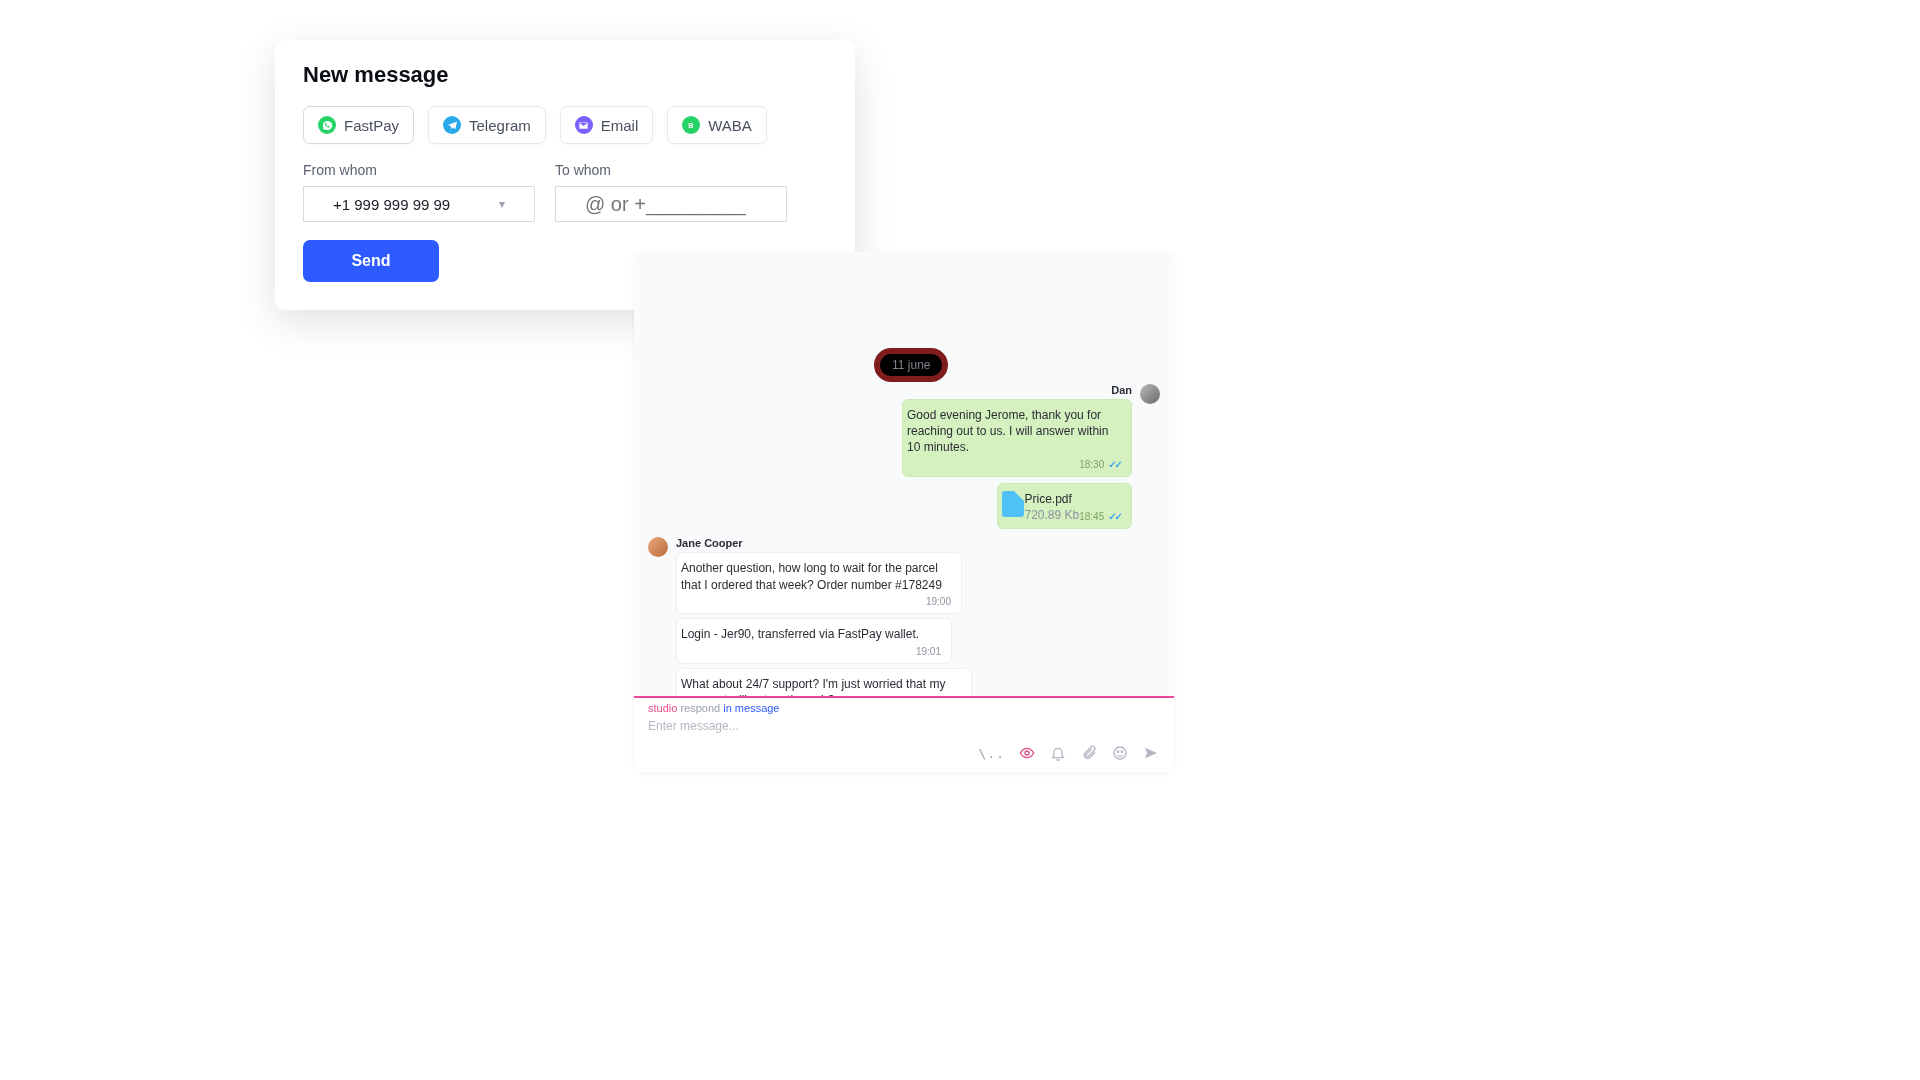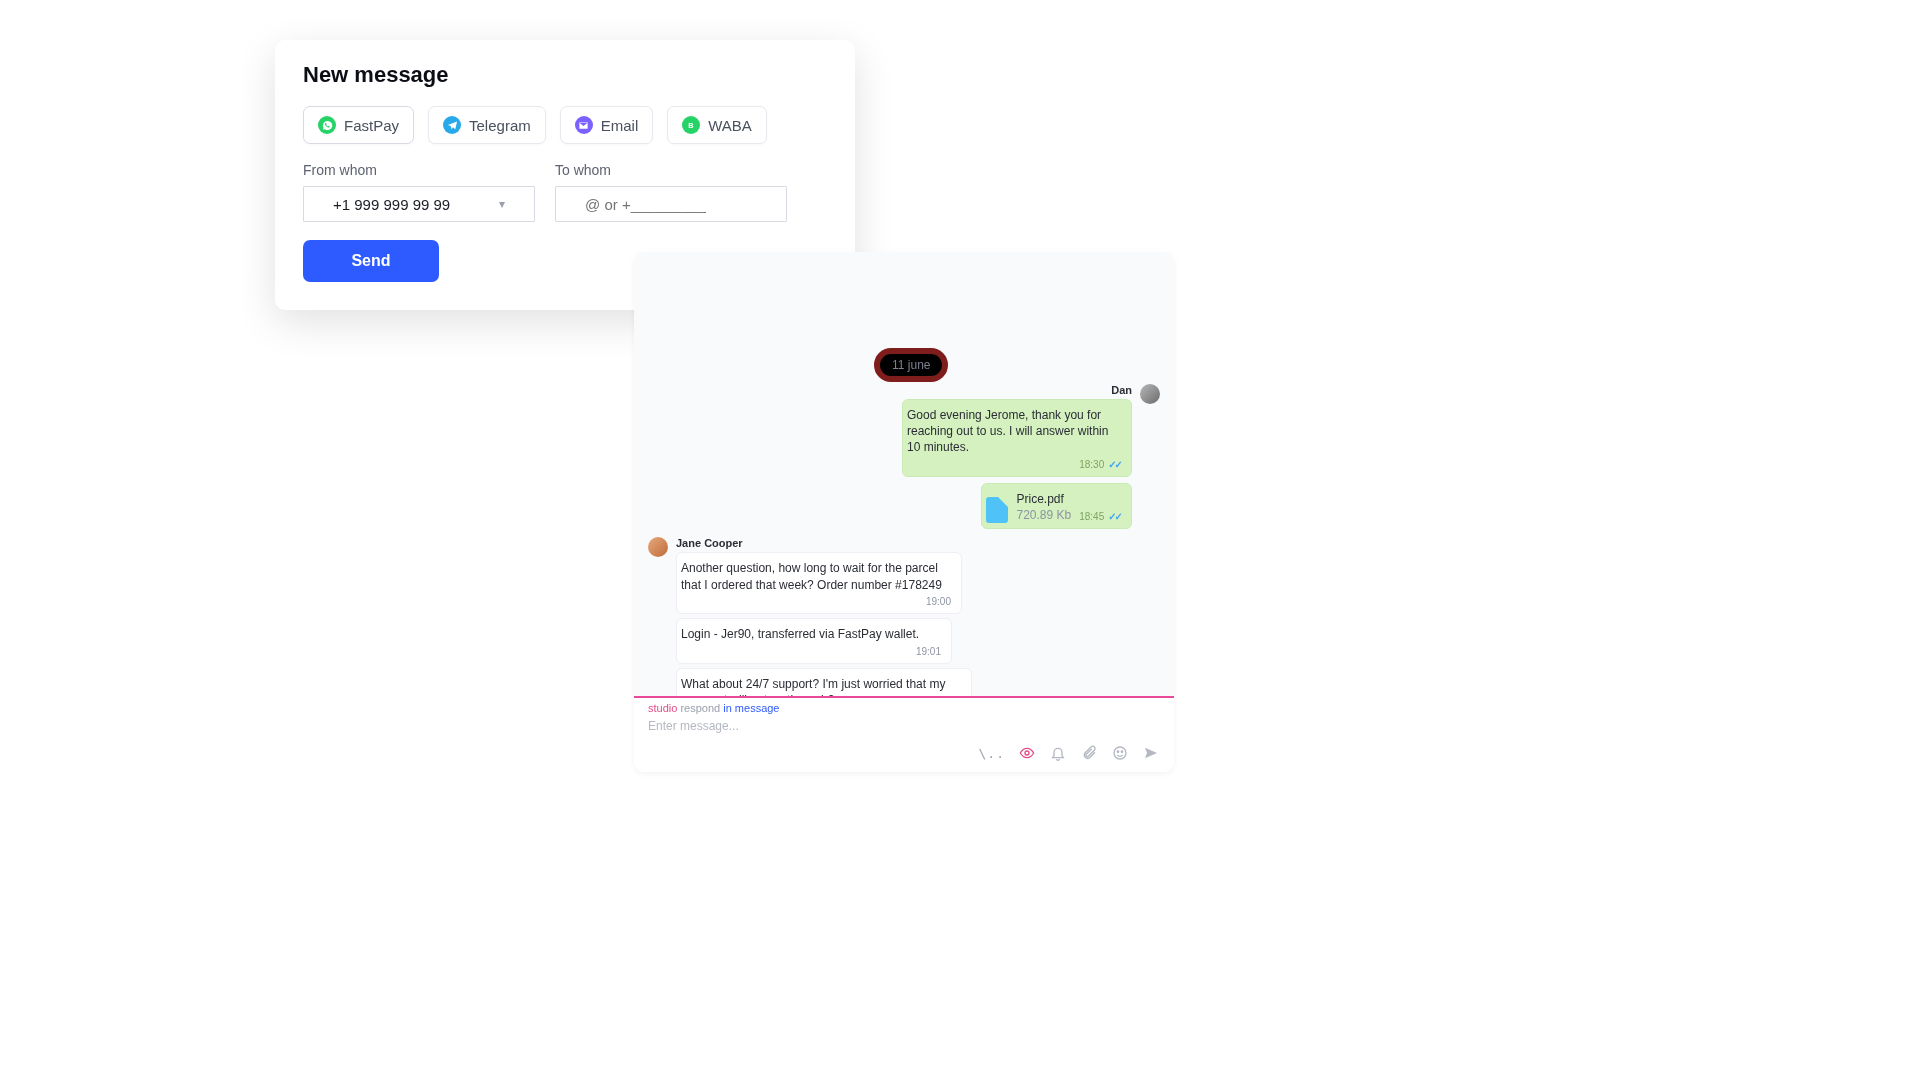--- a/index.html
+++ b/index.html
@@ -59,21 +59,21 @@
   border-radius: 1px;
   padding: 0 29px;
   font-size: 15px;
   color: #1a1d25;
   display: flex;
   align-items: center;
   justify-content: space-between;
   background:#fff;
 }
 .nm-input input {
-  border:none; outline:none; font-size:15px; width:100%;
+  border:none; outline:none; font-size:20px; width:100%;
 }
 .nm-input .chev { color:#9aa0ad; font-size:12px; }
 
 .nm-textarea {
   width: 100%;
   height: 122px;
   border:1px solid #e1e4ea;
   border-radius:8px;
   padding: 12px 14px;
   position: relative;
@@ -148,21 +148,21 @@
 .ticks { color:#41a3ef; font-weight:bold; font-size:10px; letter-spacing:-2px; }
 .avatar {
   width:20px; height:20px; border-radius:50%;
   background:linear-gradient(135deg,#b8b8b8,#6b6b6b);
   flex-shrink:0;
 }
 .msg-row.right .avatar { margin-left:8px; }
 .msg-row.left .avatar { margin-right:8px; }
 .avatar.j { background:linear-gradient(135deg,#e7a97b,#bf6b3b); }
 
-.file-bubble { display:flex; align-items:flex-end; gap:8px; min-width:130px; }
+.file-bubble { display:flex; align-items:flex-start; min-width:130px; }
 .file-ico {
   width:22px; height:26px; background:#4fc3f7;
   border-radius:3px; position:relative;
 }
 .file-ico::before {
   content:""; position:absolute; right:0; top:0;
   border-width:5px; border-style:solid;
   border-color:#d5f1c0 #d5f1c0 transparent transparent;
 }
 .file-info .fname { font-size:12px; color:#2a2d34; }

